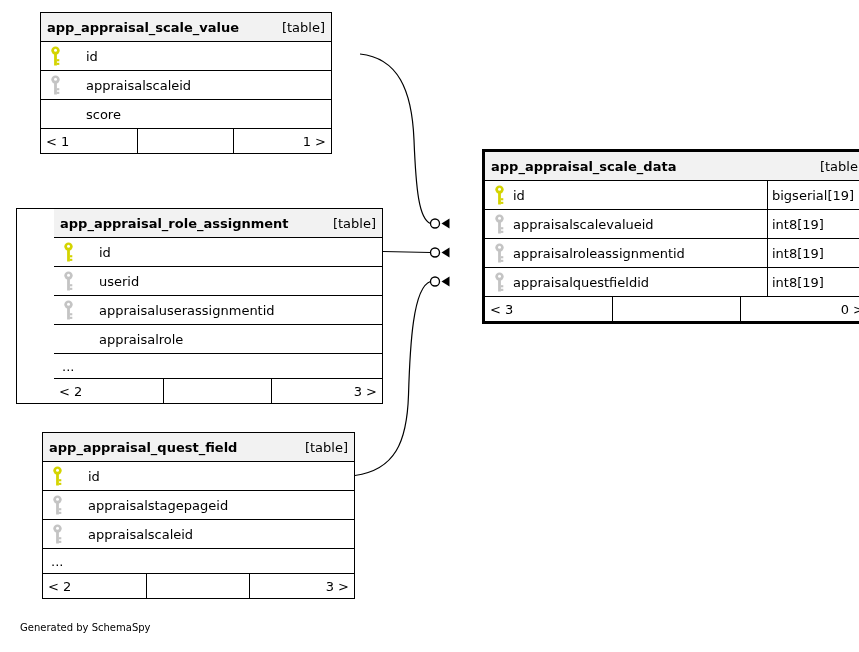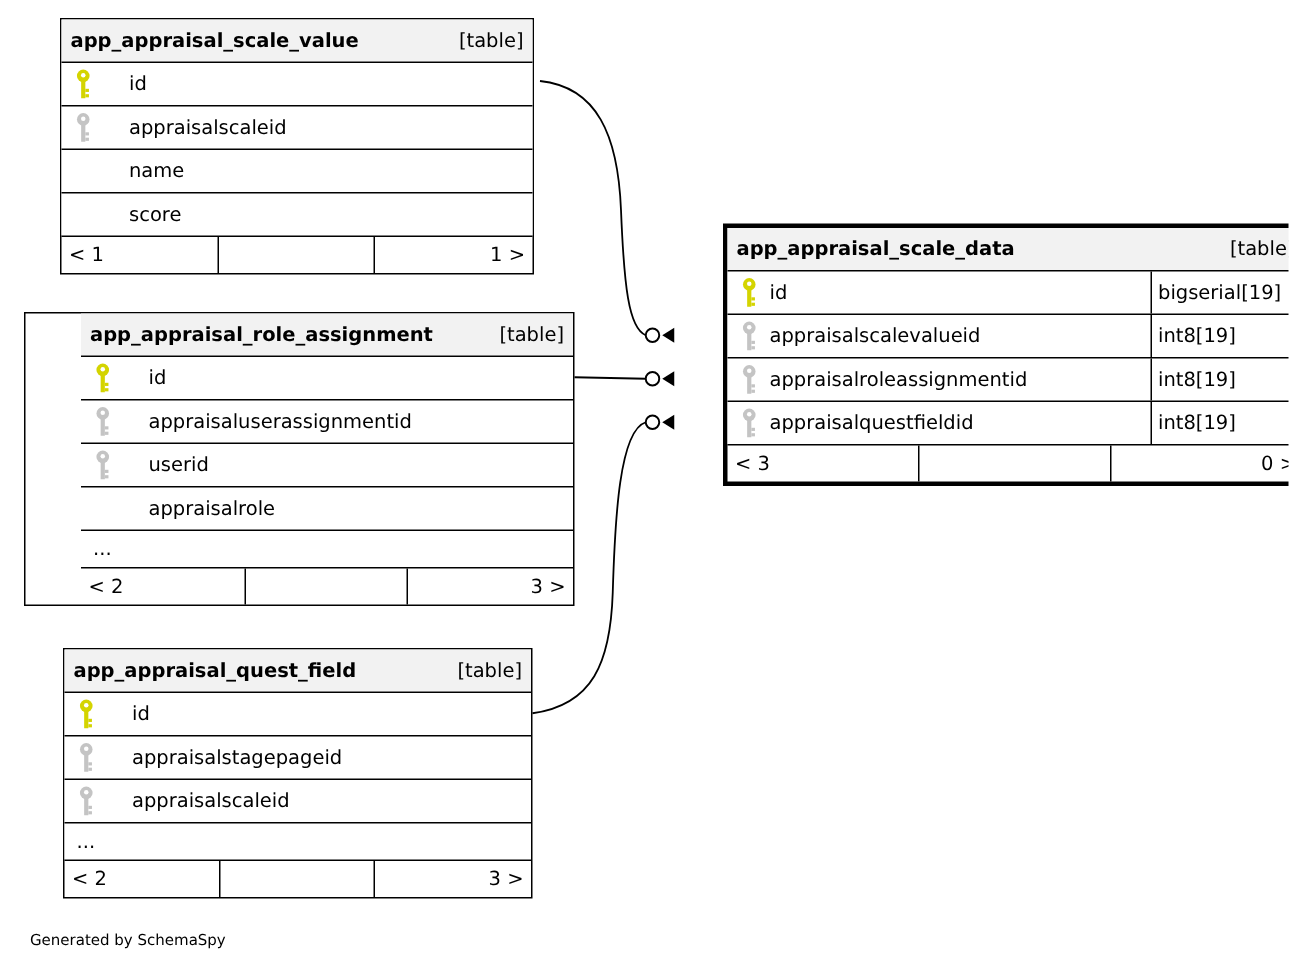--- a/index.html
+++ b/index.html
@@ -105,21 +105,21 @@
 
   <path d="M 383 251.5 L 430.5 252.5" fill="none" stroke="#000" stroke-width="1.2"></path>
   <circle cx="435" cy="252.5" r="4.5" fill="#fff" stroke="#000" stroke-width="1.3"></circle>
   <polygon points="441.5,252.5 449.5,247.5 449.5,257.5" fill="#000"></polygon>
 
   <path d="M 355 475.5 C 395 470 407 442 408.5 395 C 410 345 413 287 430.5 281.5" fill="none" stroke="#000" stroke-width="1.2"></path>
   <circle cx="435" cy="281.5" r="4.5" fill="#fff" stroke="#000" stroke-width="1.3"></circle>
   <polygon points="441.5,281.5 449.5,276.5 449.5,286.5" fill="#000"></polygon>
 </svg>
 
-<div class="entity" style="left:40px;top:12px;width:316px;">
+<div class="entity" style="left:40px;top:12px;width:292px;">
   <div class="thead">
     <span class="tname">app_appraisal_scale_value</span>
     <span class="tbadge">[table]</span>
   </div>
   <div class="row">
     <span class="key-slot">
       <svg class="key pk" width="11" height="20" viewBox="0 0 11 20">
           <circle cx="5.5" cy="4.6" r="4.2" fill="currentColor"></circle>
           <circle cx="5.5" cy="4.2" r="1.5" fill="#fff"></circle>
           <rect x="4.1" y="8" width="2.8" height="11.5" fill="currentColor"></rect>
@@ -133,24 +133,20 @@
     <span class="key-slot">
       <svg class="key fk" width="11" height="20" viewBox="0 0 11 20">
           <circle cx="5.5" cy="4.6" r="4.2" fill="currentColor"></circle>
           <circle cx="5.5" cy="4.2" r="1.5" fill="#fff"></circle>
           <rect x="4.1" y="8" width="2.8" height="11.5" fill="currentColor"></rect>
           <rect x="6.9" y="13.2" width="2.4" height="2.1" fill="currentColor"></rect>
           <rect x="6.9" y="16.8" width="2.4" height="2.1" fill="currentColor"></rect>
         </svg>
     </span>
     <span class="col-name">appraisalscaleid</span>
-  </div>
-  <div class="row">
-    <span class="key-slot"></span>
-    <span class="col-name">name</span>
   </div>
   <div class="row">
     <span class="key-slot"></span>
     <span class="col-name">score</span>
   </div>
   <div class="tfoot">
     <div class="fcell left">&lt; 1</div>
     <div class="fcell mid"></div>
     <div class="fcell right">1 &gt;</div>
   </div>
@@ -176,33 +172,33 @@
   <div class="row">
     <span class="key-slot">
       <svg class="key fk" width="11" height="20" viewBox="0 0 11 20">
           <circle cx="5.5" cy="4.6" r="4.2" fill="currentColor"></circle>
           <circle cx="5.5" cy="4.2" r="1.5" fill="#fff"></circle>
           <rect x="4.1" y="8" width="2.8" height="11.5" fill="currentColor"></rect>
           <rect x="6.9" y="13.2" width="2.4" height="2.1" fill="currentColor"></rect>
           <rect x="6.9" y="16.8" width="2.4" height="2.1" fill="currentColor"></rect>
         </svg>
     </span>
+    <span class="col-name">userid</span>
+  </div>
+  <div class="row">
+    <span class="key-slot">
+      <svg class="key fk" width="11" height="20" viewBox="0 0 11 20">
+          <circle cx="5.5" cy="4.6" r="4.2" fill="currentColor"></circle>
+          <circle cx="5.5" cy="4.2" r="1.5" fill="#fff"></circle>
+          <rect x="4.1" y="8" width="2.8" height="11.5" fill="currentColor"></rect>
+          <rect x="6.9" y="13.2" width="2.4" height="2.1" fill="currentColor"></rect>
+          <rect x="6.9" y="16.8" width="2.4" height="2.1" fill="currentColor"></rect>
+        </svg>
+    </span>
     <span class="col-name">appraisaluserassignmentid</span>
-  </div>
-  <div class="row">
-    <span class="key-slot">
-      <svg class="key fk" width="11" height="20" viewBox="0 0 11 20">
-          <circle cx="5.5" cy="4.6" r="4.2" fill="currentColor"></circle>
-          <circle cx="5.5" cy="4.2" r="1.5" fill="#fff"></circle>
-          <rect x="4.1" y="8" width="2.8" height="11.5" fill="currentColor"></rect>
-          <rect x="6.9" y="13.2" width="2.4" height="2.1" fill="currentColor"></rect>
-          <rect x="6.9" y="16.8" width="2.4" height="2.1" fill="currentColor"></rect>
-        </svg>
-    </span>
-    <span class="col-name">userid</span>
   </div>
   <div class="row">
     <span class="key-slot"></span>
     <span class="col-name">appraisalrole</span>
   </div>
   <div class="row ellipsis">
     <span class="ellipsis-text">...</span>
   </div>
   <div class="tfoot">
     <div class="fcell left">&lt; 2</div>

